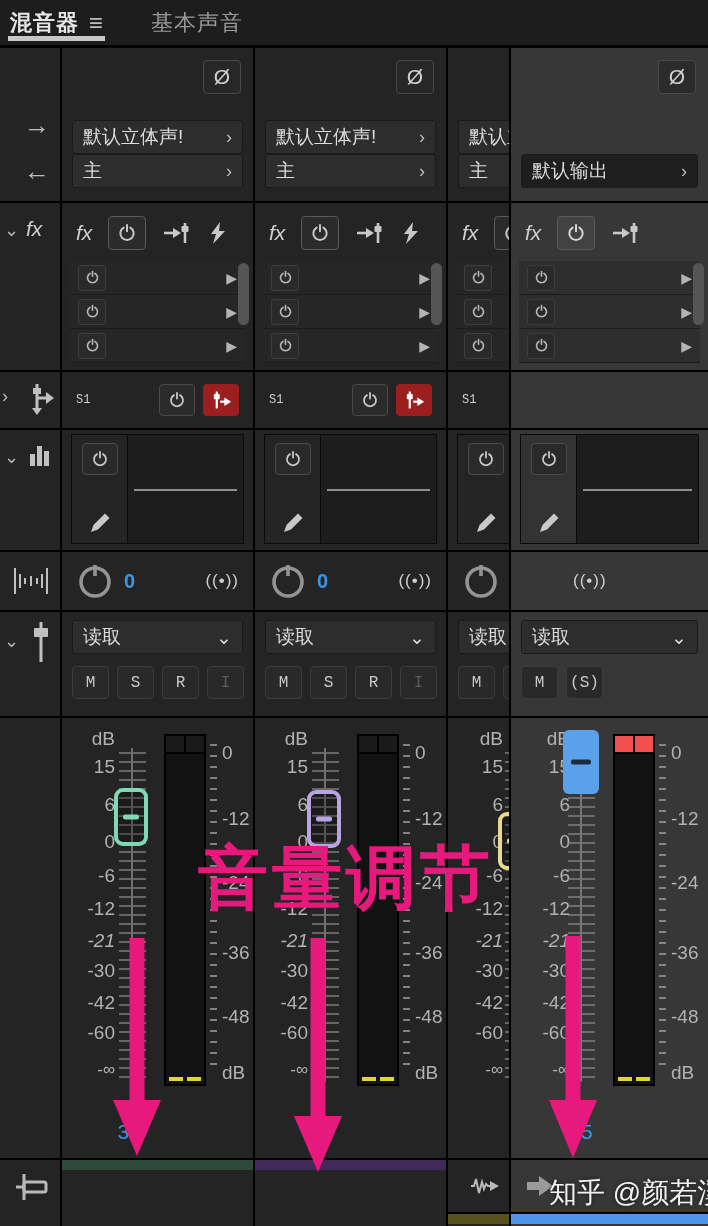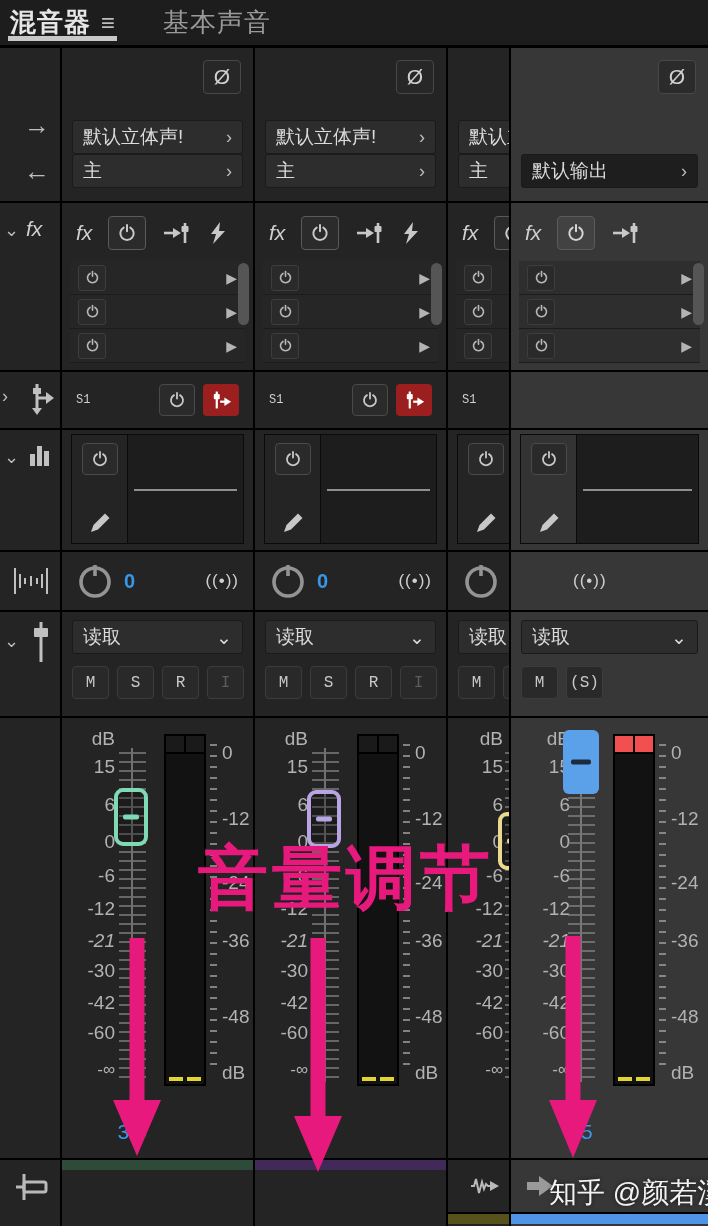--- a/index.html
+++ b/index.html
@@ -4,21 +4,21 @@
 <style>
   * { margin:0; padding:0; box-sizing:border-box; }
   html,body { background:#000; }
   body { font-family:"Liberation Sans","DejaVu Sans",sans-serif; }
   #app { position:relative; width:708px; height:1226px; background:#232323; overflow:hidden; }
 
   
   .tabbar { height:48px; background:#1d1d1d; display:flex; align-items:center; border-bottom:3px solid #000; }
   .tab { position:relative; display:flex; align-items:center; gap:10px; padding:0 10px; height:100%; }
   .tab.active .tab-label { color:#e6e6e6; font-weight:bold; }
-  .tab-label { font-size:26px; color:#9a9a9a; letter-spacing:1px; }
+  .tab-label { font-size:22px; color:#9a9a9a; letter-spacing:1px; }
   .tab-menu { font-size:24px; color:#bdbdbd; }
   .tab.active::after { content:""; position:absolute; left:8px; right:8px; bottom:4px; height:5px; background:#c8c8c8; }
   .tab.plain { margin-left:28px; }
 
   
   .mixer { display:flex; height:1178px; }
   .gutter { width:62px; background:#242424; border-right:2px solid #000; flex:none; }
   .strip  { width:193px; background:#242424; border-right:2px solid #000; flex:none; position:relative; }
   .col-clip { width:63px; border-right:2px solid #000; overflow:hidden; flex:none; position:relative; }
   .col-clip .strip { width:193px; border-right:none; }
@@ -129,21 +129,21 @@
   .meter-cells div { flex:1; background:#1a1a1a; }
   .meter-cells div:first-child { border-right:2px solid #000; }
   .meter-yellow { position:absolute; bottom:3px; width:14px; height:4px; background:var(--meter_yellow,#e2d431); }
   .my-l { left:3px; } .my-r { right:3px; }
   .ticksR { position:absolute; left:148px; top:26px; width:7px; height:330px;
     background:repeating-linear-gradient(to bottom,#999 0 2px,transparent 2px 11px); opacity:.8; }
   .scaleR span { position:absolute; left:160px; color:#b2b2b2; font-size:19px; }
   .scaleR span:nth-child(1){ top:24px; }
   .scaleR span:nth-child(2){ top:90px; }
   .scaleR span:nth-child(3){ top:154px; }
-  .scaleR span:nth-child(4){ top:212px; }
+  .scaleR span:nth-child(4){ top:224px; }
   .scaleR span:nth-child(5){ top:288px; }
   .scaleR span:nth-child(6){ top:344px; }
   .fader-val { position:absolute; left:18px; top:402px; width:104px; text-align:center;
     font-size:21px; color:var(--accent_blue,#3a96e8); }
   .col-clip .fader-handle { left:50px; }
 
   
   .sec-name { padding-left:22px; gap:12px; color:#cfcfcf; font-size:21px; }
   .sec-color { width:100%; }
 

